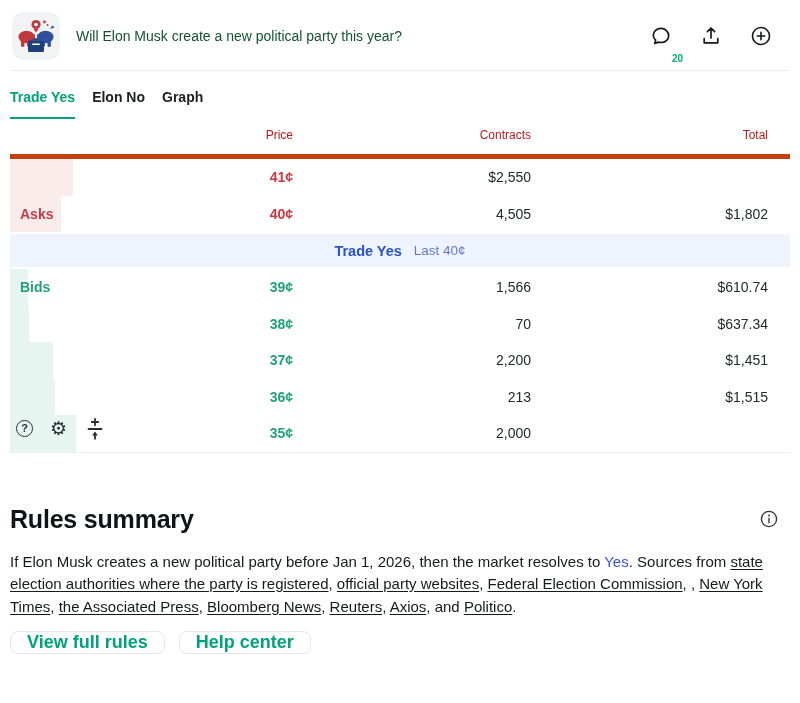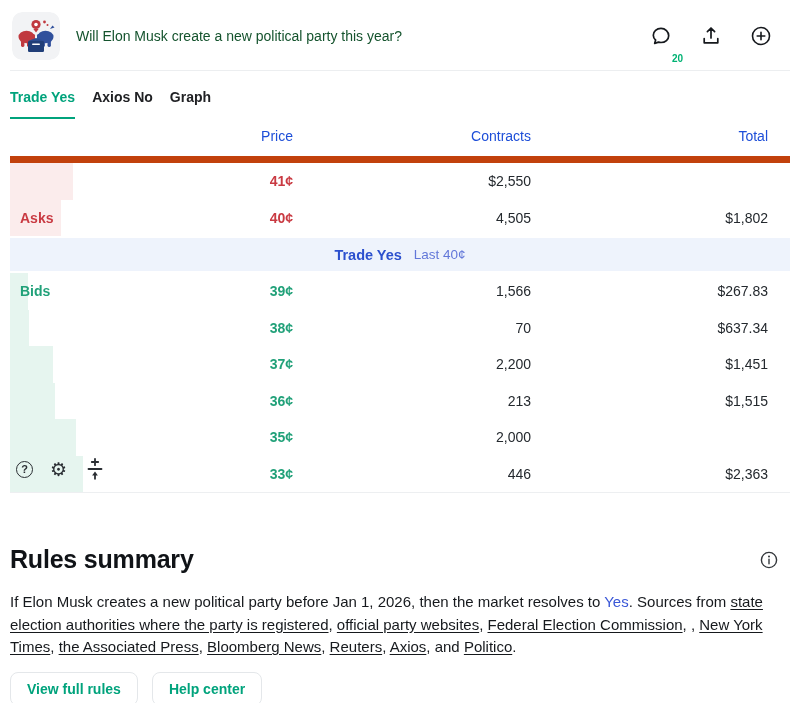--- a/index.html
+++ b/index.html
@@ -23,22 +23,22 @@
 
   
   .tabs { display: flex; gap: 17px; padding: 18px 0 0 10px; }
   .tab { font-size: 14px; font-weight: 600; color: #202124; padding-bottom: 12px; border-bottom: 2px solid transparent; cursor: pointer; }
   .tab.active { color: #00a37c; border-bottom-color: #00a37c; }
 
   
   .ob-header {
     display: grid; grid-template-columns: 283px 238px 1fr;
     margin: 0 10px; padding: 9px 22px 12px 0;
-    font-size: 14px; color: #1d4ed8;
-    border-bottom: 7px solid #c2410c;
+    font-size: 12px; color: #b91c1c;
+    border-bottom: 5px solid #c2410c;
   }
   .ob-header div { text-align: right; }
   .ob-wrap { position: relative; }
   .ob-row {
     position: relative; display: grid; grid-template-columns: 283px 238px 1fr;
     align-items: center; height: 36.5px; margin: 0 10px; padding-right: 22px;
   }
   .ob-row .cell { text-align: right; position: relative; z-index: 2; padding-left: 48px; }
   .depth-bar { position: absolute; left: 0; top: 0; bottom: 0; z-index: 1; }
   .ask .depth-bar { background: #fbecec; }
@@ -71,21 +71,21 @@
   
   .rules { margin: 52px 10px 0; }
   .rules-head { display: flex; align-items: center; justify-content: space-between; padding-right: 12px; }
   .rules-title { font-size: 25px; font-weight: 700; color: #101317; letter-spacing: -0.2px; }
   .rules-text { margin-top: 17px; font-size: 15px; line-height: 22.5px; color: #16191d; width: 762px; }
   .rlink { text-decoration: underline; text-underline-offset: 2px; cursor: pointer; color: #16191d; }
   .resolve-yes { color: #3a57d7; cursor: pointer; }
   .rules-buttons { display: flex; gap: 14px; margin-top: 13px; }
   .btn {
     background: #fff; border: 1px solid #e4e7ea; border-radius: 8px;
-    padding: 8px 16px; font-size: 14px; font-weight: 600; color: #00a37c;
+    padding: 0 16px; font-size: 18px; font-weight: 600; color: #00a37c;
     font-family: "Liberation Sans", sans-serif; cursor: pointer;
   }
 </style>
 </head>
 <body>
 
 <div class="header">
   <svg class="market-icon" viewBox="0 0 48 48">
     <rect width="48" height="48" rx="10" fill="#f2f3f5"></rect>
     <ellipse cx="14.5" cy="25" rx="8" ry="6.2" fill="#c0393f"></ellipse>
@@ -124,21 +124,21 @@
         <circle cx="11" cy="11" r="8.5" fill="none" stroke="#16191d" stroke-width="1.6"></circle>
         <path d="M11 7.2 v7.6 M7.2 11 h7.6" stroke="#16191d" stroke-width="1.6" stroke-linecap="round"></path>
       </svg>
     </div>
   </div>
 </div>
 <div class="header-divider"></div>
 
 <div class="tabs">
   <div class="tab active">Trade Yes</div>
-  <div class="tab">Axios No</div>
+  <div class="tab">Elon No</div>
   <div class="tab">Graph</div>
 </div>
 
 <div class="ob-header">
   <div>Price</div>
   <div>Contracts</div>
   <div>Total</div>
 </div>
 
 <div class="ob-wrap">
@@ -161,21 +161,21 @@
     <span class="last-side">Trade Yes</span>
     <span class="last-price">Last 40¢</span>
   </div>
 
   <div>
       <div class="ob-row bid">
         <div class="depth-bar" style="width: 18px;"></div>
         <span class="side-label">Bids</span>
         <div class="cell price">39¢</div>
         <div class="cell num">1,566</div>
-        <div class="cell num">$267.83</div>
+        <div class="cell num">$610.74</div>
       </div>
       <div class="ob-row bid">
         <div class="depth-bar" style="width: 19px;"></div>
         <div class="cell price">38¢</div>
         <div class="cell num">70</div>
         <div class="cell num">$637.34</div>
       </div>
       <div class="ob-row bid">
         <div class="depth-bar" style="width: 43px;"></div>
         <div class="cell price">37¢</div>
@@ -185,26 +185,20 @@
       <div class="ob-row bid">
         <div class="depth-bar" style="width: 45px;"></div>
         <div class="cell price">36¢</div>
         <div class="cell num">213</div>
         <div class="cell num">$1,515</div>
       </div>
       <div class="ob-row bid">
         <div class="depth-bar" style="width: 66px;"></div>
         <div class="cell price">35¢</div>
         <div class="cell num">2,000</div>
-      </div>
-      <div class="ob-row bid">
-        <div class="depth-bar" style="width: 73px;"></div>
-        <div class="cell price">33¢</div>
-        <div class="cell num">446</div>
-        <div class="cell num">$2,363</div>
       </div>
     </div>
 
   <div class="ob-tools">
     <div class="tool">
       <div class="help-circle">?</div>
     </div>
     <div class="tool">
       <span class="gear-glyph">⚙</span>
     </div>

